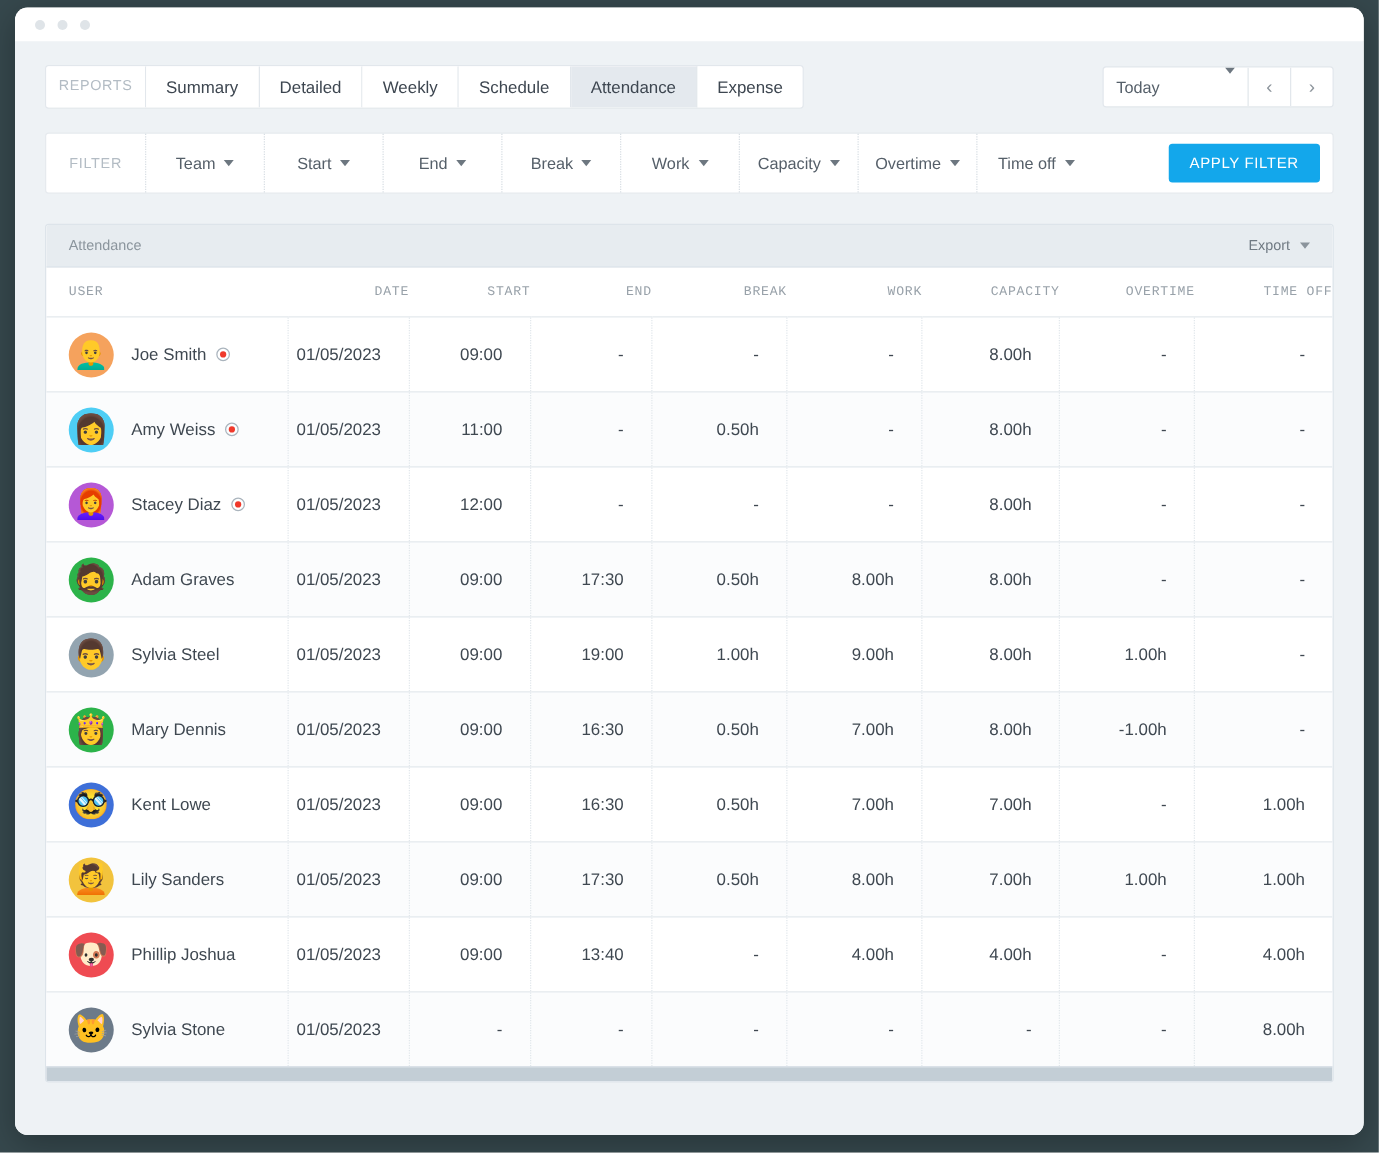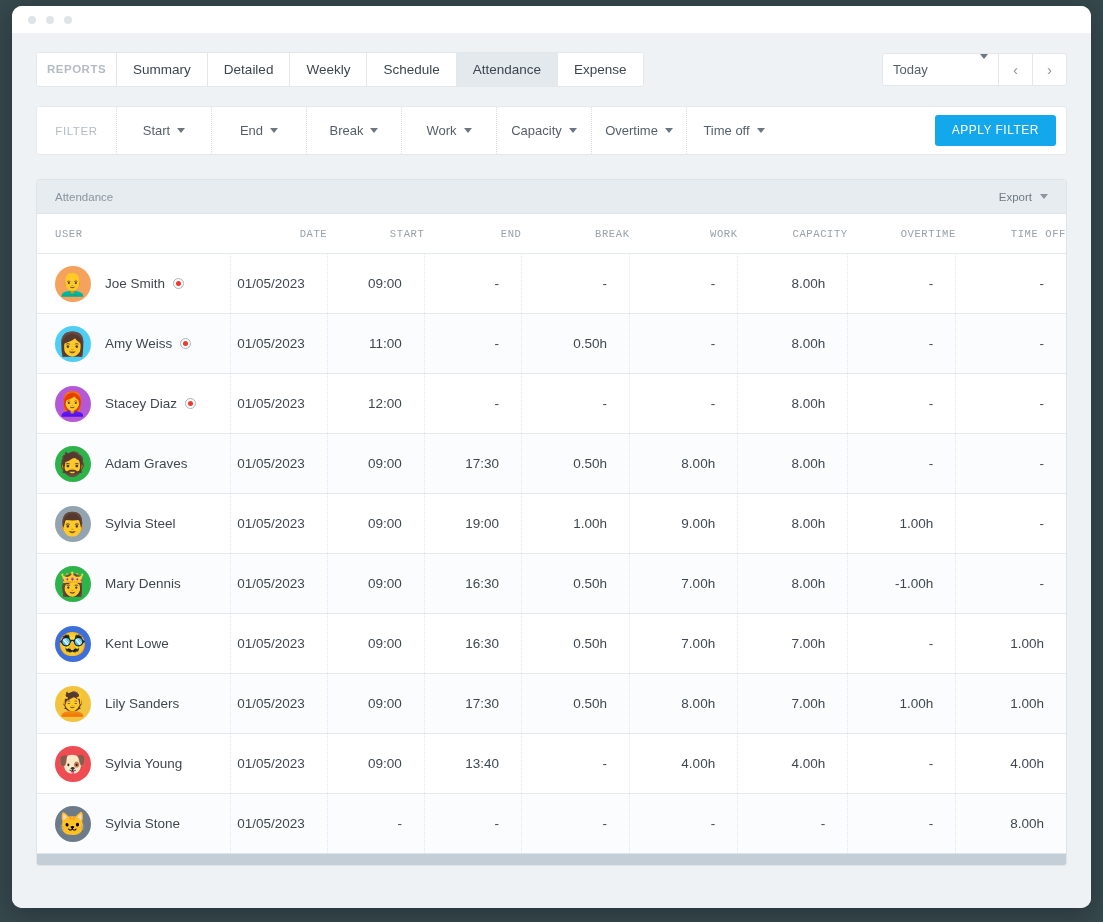--- a/index.html
+++ b/index.html
@@ -77,21 +77,20 @@
     border-right: 1px solid #e2e7ec;
     background: #ffffff;
     white-space: nowrap;
   }
   .tab:last-child { border-right: none; }
   .tab.label-cell {
     color: #b3bcc4;
     font-size: 11.5px;
     letter-spacing: 0.5px;
     padding: 0 10px;
-    font-weight: bold;
   }
   .tab.active { background: #e4e9ee; }
 
   .datenav {
     display: flex;
     border: 1px solid #e2e7ec;
     border-radius: 3px;
     overflow: hidden;
     background: #ffffff;
   }
@@ -323,20 +322,24 @@
           <span>Today</span>
           <span class="caret-sm"></span>
         </div>
         <div class="navbtn">‹</div>
         <div class="navbtn">›</div>
       </div>
     </div>
 
     <div class="filterbar">
       <div class="filter-label">FILTER</div>
+      <div class="filter-item">
+        <span>Team</span>
+        <span class="caret-sm"></span>
+      </div>
       <div class="filter-item">
         <span>Start</span>
         <span class="caret-sm"></span>
       </div>
       <div class="filter-item">
         <span>End</span>
         <span class="caret-sm"></span>
       </div>
       <div class="filter-item">
         <span>Break</span>
@@ -560,21 +563,21 @@
               <td class="num">1.00h</td>
               <td class="num">1.00h</td>
             </tr>
             <tr>
               <td class="user-col">
                 <div class="user-cell">
                   <div class="avatar" style="background: rgb(239, 75, 82);">
                     <span class="face">🐶</span>
                   </div>
                   <div class="uname">
-                    <span>Sylvia Young</span>
+                    <span>Phillip Joshua</span>
                   </div>
                 </div>
               </td>
               <td class="num">01/05/2023</td>
               <td class="num">09:00</td>
               <td class="num">13:40</td>
               <td class="num">-</td>
               <td class="num">4.00h</td>
               <td class="num">4.00h</td>
               <td class="num">-</td>

